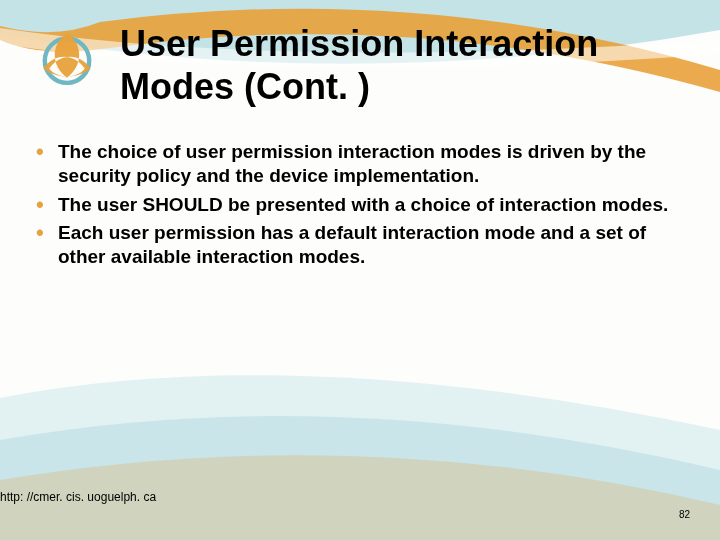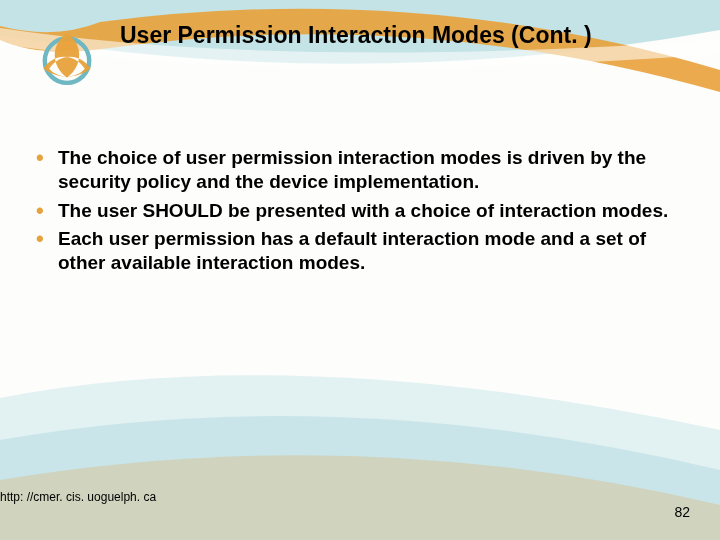--- a/index.html
+++ b/index.html
@@ -31,28 +31,28 @@
     width: 74px;
     height: 74px;
     z-index: 2;
   }
   .title {
     position: absolute;
     top: 22px;
     left: 120px;
     right: 40px;
     z-index: 2;
-    font-size: 23px;
+    font-size: 36px;
     font-weight: bold;
     color: #000;
     line-height: 1.2;
   }
   .content {
     position: absolute;
-    top: 146px;
+    top: 140px;
     left: 30px;
     right: 50px;
     z-index: 2;
   }
   .content ul {
     list-style: none;
     margin: 0;
     padding: 0;
   }
   .content li {
@@ -80,21 +80,21 @@
     width: 100%;
     text-align: left;
     font-size: 12px;
     color: #000;
     z-index: 2;
   }
   .page-num {
     position: absolute;
     bottom: 20px;
     right: 30px;
-    font-size: 14px;
+    font-size: 10px;
     color: #000;
     z-index: 2;
   }
 </style>
 </head>
 <body>
 
 <div class="slide">
 
   <svg class="bg-svg" viewBox="0 0 720 540" preserveAspectRatio="none">

